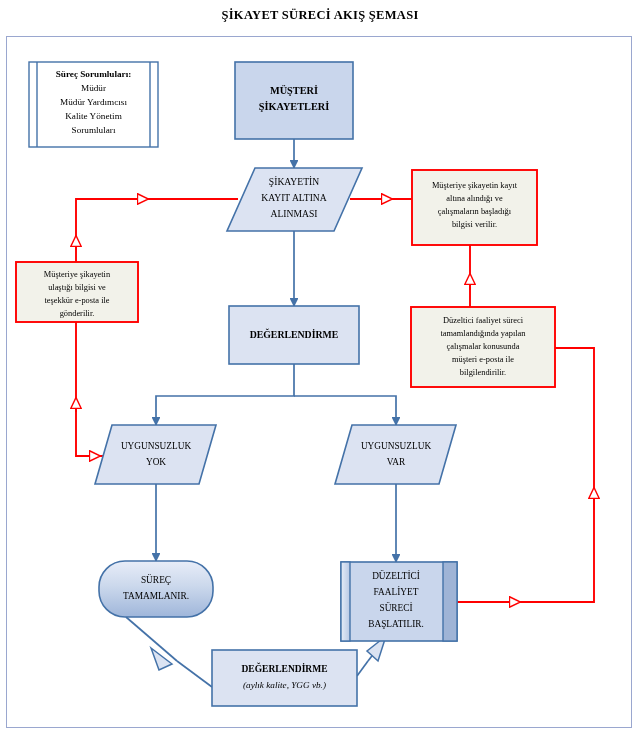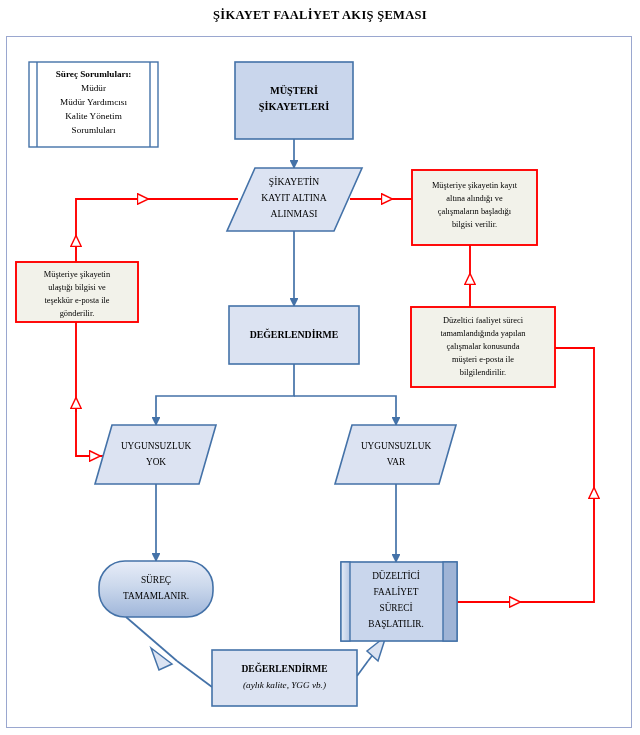--- a/index.html
+++ b/index.html
@@ -49,21 +49,21 @@
     width: 626px;
     height: 692px;
     border: 1px solid #9aa7cf;
     box-sizing: border-box;
     pointer-events: none;
   }
 </style>
 </head>
 <body>
 
-<div id="page-title">ŞİKAYET FAALİYET AKIŞ ŞEMASI</div>
+<div id="page-title">ŞİKAYET SÜRECİ AKIŞ ŞEMASI</div>
 
 <svg id="chart-root" viewBox="0 0 640 735" width="640" height="735" xmlns="http://www.w3.org/2000/svg">
 
   <defs>
     <linearGradient id="gradTerm" x1="0" y1="0" x2="0" y2="1">
       <stop offset="0%" stop-color="#e8edf8"></stop>
       <stop offset="45%" stop-color="#cbd8ec"></stop>
       <stop offset="100%" stop-color="#9fb6da"></stop>
     </linearGradient>
     <linearGradient id="gradBar" x1="0" y1="0" x2="1" y2="0">

